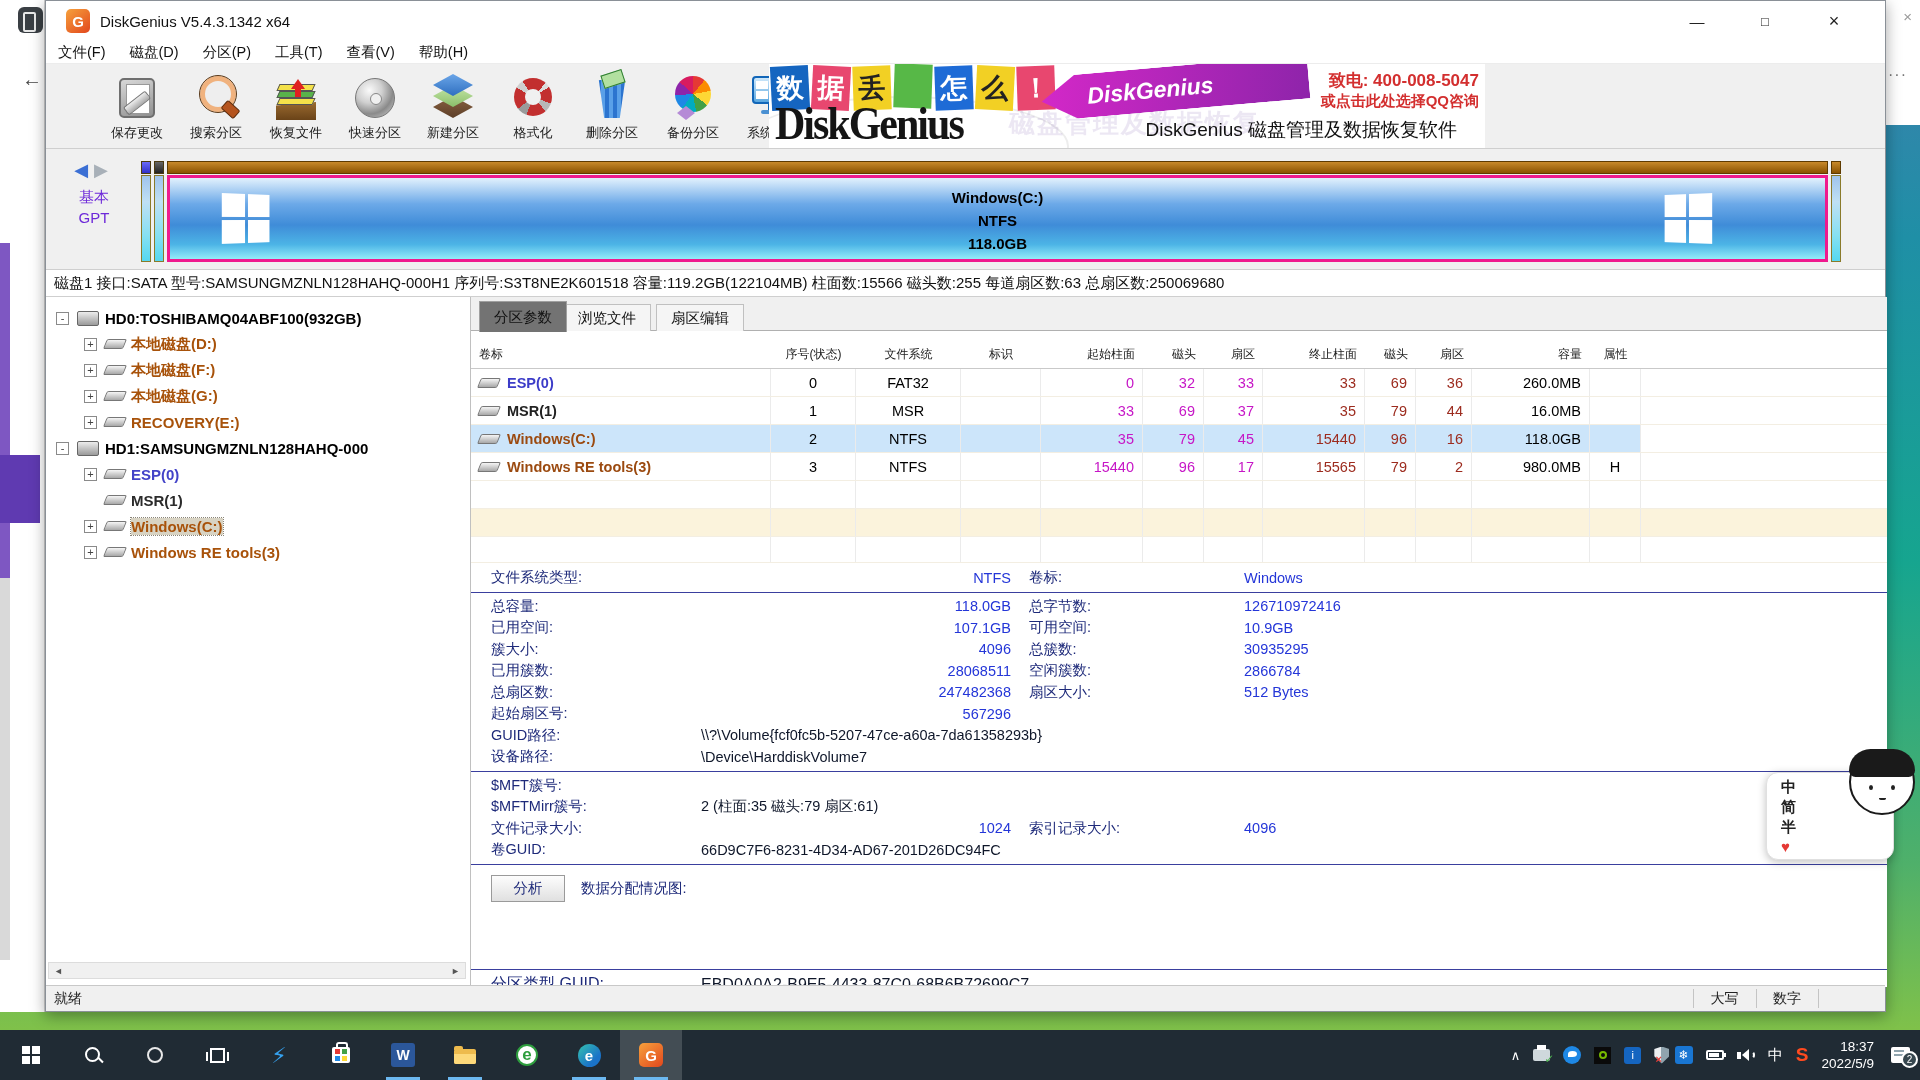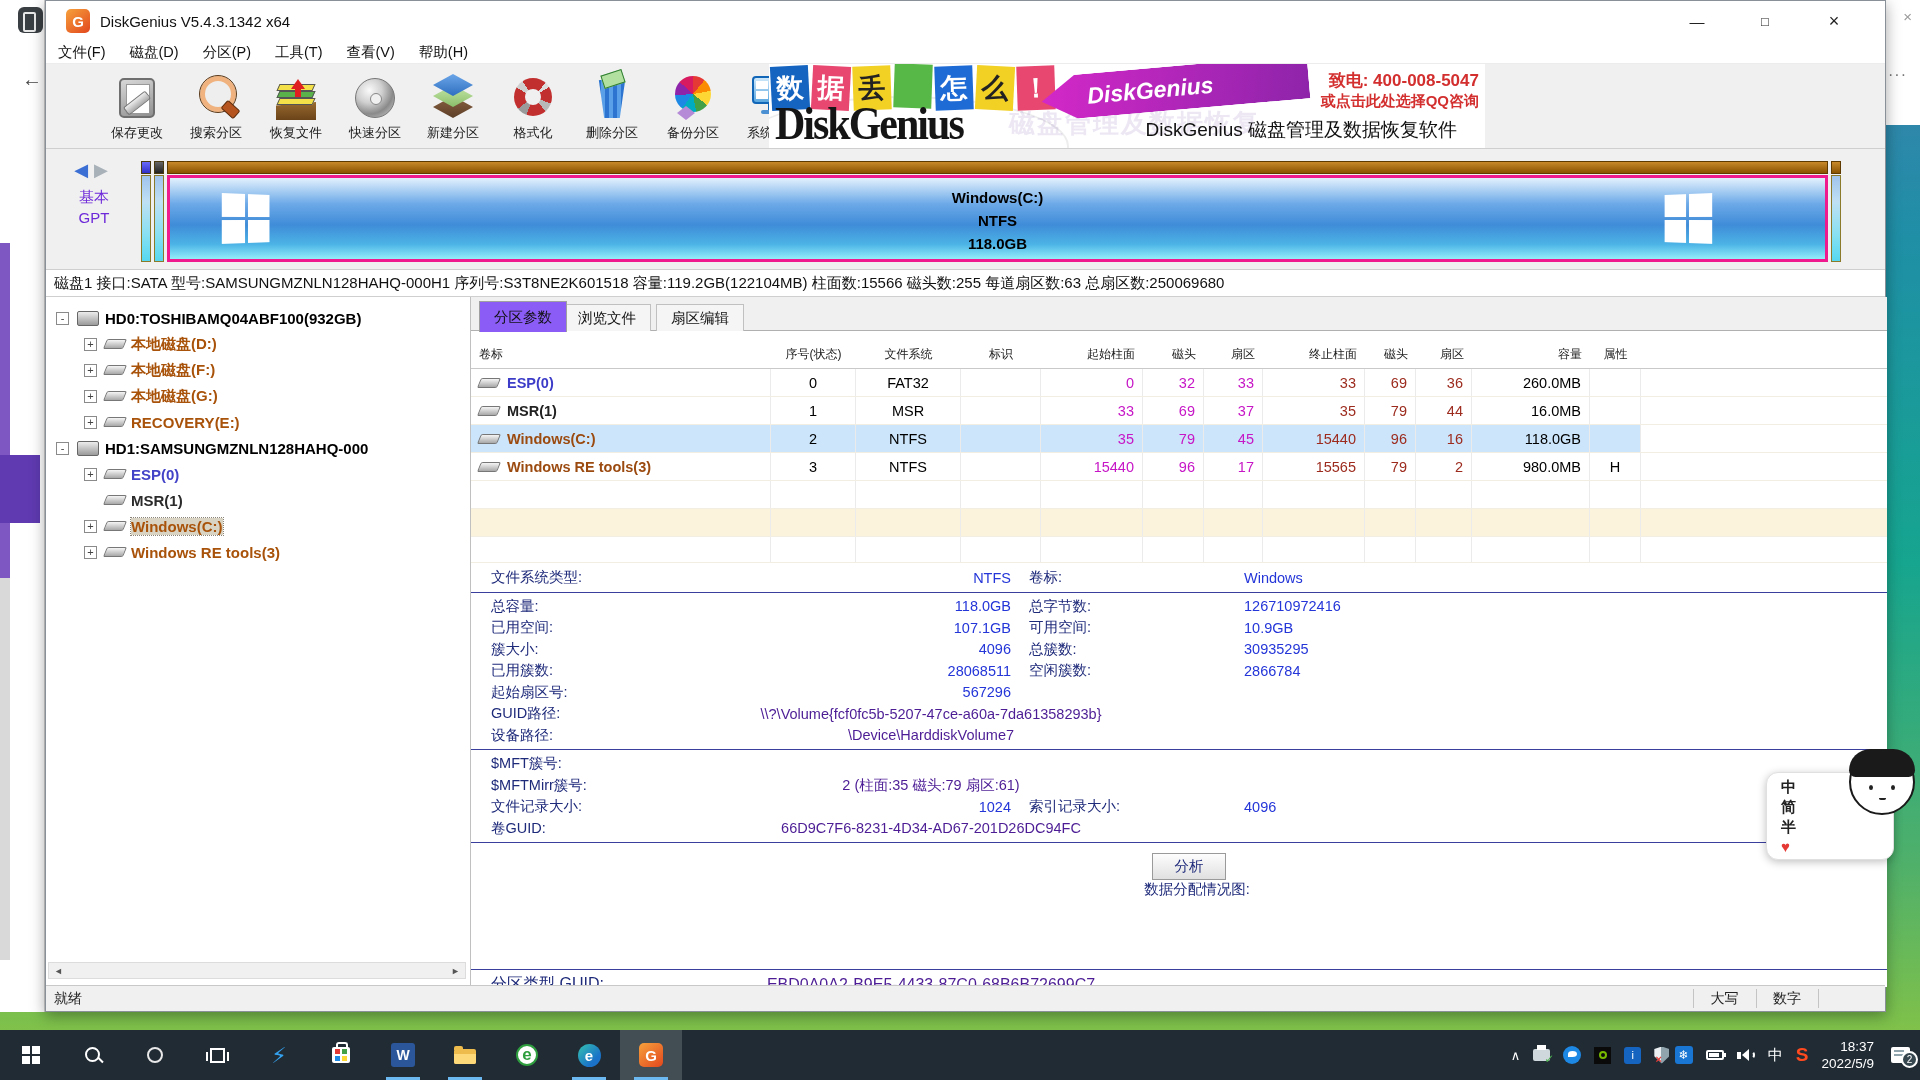--- a/index.html
+++ b/index.html
@@ -113,21 +113,21 @@
   .t-disk { width:22px; height:15px; margin:0 6px 0 8px; background:linear-gradient(#ececec,#9a9a9a); border:1px solid #666; border-radius:2px; flex:none; }
   .t-part { width:20px; height:10px; margin:0 6px 0 8px; background:linear-gradient(#f5f5f5,#a8a8a8); border:1px solid #777; border-radius:2px; transform:skewX(-22deg); flex:none; }
   .tl-disk { color:#000; } .tl-brown { color:#a8520a; } .tl-blue { color:#4343c8; } .tl-dark { color:#2b2b2b; }
   .trow.sel .tlabel { background:#d8d3c3; outline:1px dotted #8a8578; }
   .hscroll { position:absolute; left:2px; bottom:8px; width:418px; height:17px; background:#f0f0f0; border:1px solid #dcdcdc; display:flex; justify-content:space-between; align-items:center; }
   .hscroll span { font-size:9px; color:#555; padding:0 5px; }
 
   .rpanel { position:absolute; left:425px; top:0; width:1416px; height:690px; background:#fff; overflow:hidden; }
   .tabstrip { position:absolute; left:0; top:0; width:100%; height:34px; background:#f0f0f0; border-bottom:1px solid #b0b0b0; }
   .tab { position:absolute; top:7px; height:27px; padding:0 14px; font-size:14.5px; color:#111; display:flex; align-items:center; background:#f5f5f5; border:1px solid #c0c0c0; border-bottom:none; }
-  .tab.active { top:4px; height:31px; background:#8b5cf6; border-color:#a0a0a0; z-index:2; }
+  .tab.active { top:4px; height:31px; background:#737373; border-color:#a0a0a0; z-index:2; }
   .tab.t0 { left:8px; } .tab.t1 { left:92px; } .tab.t2 { left:185px; }
 
   .grid { display:grid; grid-template-columns:300px 85px 105px 80px 102px 61px 59px 102px 51px 56px 118px 51px 1fr; }
   .thead { position:absolute; left:0; top:44px; width:100%; height:28px; border-bottom:1px solid #c9c9c9; align-items:center; font-size:12px; color:#222; }
   .thead span { padding:0 8px; }
   .al { text-align:left; } .ac { text-align:center; } .ar { text-align:right; }
   .drow { position:absolute; left:0; width:100%; height:28px; align-items:center; font-size:14.5px; border-bottom:1px solid #f3eee2; }
   .drow > span { height:100%; display:flex; align-items:center; border-right:1px solid #ebebeb; padding:0 8px; }
   .drow > span.ac { justify-content:center; } .drow > span.ar { justify-content:flex-end; }
   .drow > span.fill { border-right:none; }
@@ -135,23 +135,23 @@
   .drow.cream > span { background:#fbf3dc; }
   .vname { font-weight:bold; } .c-blue { color:#3c3cc8; } .c-brown { color:#9b4a10; } .c-dark { color:#222; }
   .mag { color:#c616c6; } .dred { color:#9c2b1e; }
   .rowico { width:20px; height:10px; margin-right:8px; background:linear-gradient(#f5f5f5,#a8a8a8); border:1px solid #777; border-radius:2px; transform:skewX(-22deg); flex:none; }
 
   
   .details { position:absolute; left:0; top:270px; width:100%; font-size:14.5px; }
   .d-row { display:flex; align-items:center; height:21.5px; padding-left:20px; }
   .dl1 { width:210px; color:#1e2a7a; } .dv1 { width:310px; text-align:right; color:#2436d8; }
   .dl2 { width:215px; margin-left:18px; color:#1e2a7a; } .dv2 { width:316px; text-align:left; color:#2436d8; }
-  .dvw { width:460px; text-align:center; color:#4c1d95; }
+  .dvw { width:460px; text-align:left; color:#0f172a; }
   .dsep { border-top:1px solid #3a3f9e; margin:3px 0; }
-  .analyze-row { display:flex; align-items:center; margin:10px 0 0 20px;flex-direction:column; }
+  .analyze-row { display:flex; align-items:center; margin:10px 0 0 20px; }
   .btn-analyze { width:74px; height:27px; background:linear-gradient(#fdfdfd,#e0e0e0); border:1px solid #9a9a9a; font-size:14.5px; color:#1e2a7a; display:flex; align-items:center; justify-content:center; }
   .alloc-label { margin-left:16px; color:#1e2a7a; }
   .d-bottom { position:absolute; left:0; top:672px; width:100%; border-top:1px solid #3a3f9e; padding-top:4px; }
 
   
   .statusbar { position:absolute; left:0; bottom:0; width:100%; height:26px; background:#f0f0f0; border-top:1px solid #c8c8c8; font-size:14px; color:#222; }
   .sb-ready { position:absolute; left:8px; top:4px; }
   .sb-line { position:absolute; top:3px; bottom:3px; width:1px; background:#c4c4c4; }
   .sb-caps { position:absolute; left:1647px; width:63px; text-align:center; top:4px; }
   .sb-num { position:absolute; left:1710px; width:62px; text-align:center; top:4px; }
@@ -616,20 +616,26 @@
             <span class="dl1">簇大小:</span>
             <span class="dv1">4096</span>
             <span class="dl2">总簇数:</span>
             <span class="dv2">30935295</span>
           </div>
         <div class="d-row">
             <span class="dl1">已用簇数:</span>
             <span class="dv1">28068511</span>
             <span class="dl2">空闲簇数:</span>
             <span class="dv2">2866784</span>
+          </div>
+        <div class="d-row">
+            <span class="dl1">总扇区数:</span>
+            <span class="dv1">247482368</span>
+            <span class="dl2">扇区大小:</span>
+            <span class="dv2">512 Bytes</span>
           </div>
         <div class="d-row">
             <span class="dl1">起始扇区号:</span>
             <span class="dv1">567296</span>
           </div>
         <div class="d-row">
             <span class="dl1">GUID路径:</span>
             <span class="dvw">\\?\Volume{fcf0fc5b-5207-47ce-a60a-7da61358293b}</span>
           </div>
         <div class="d-row">

